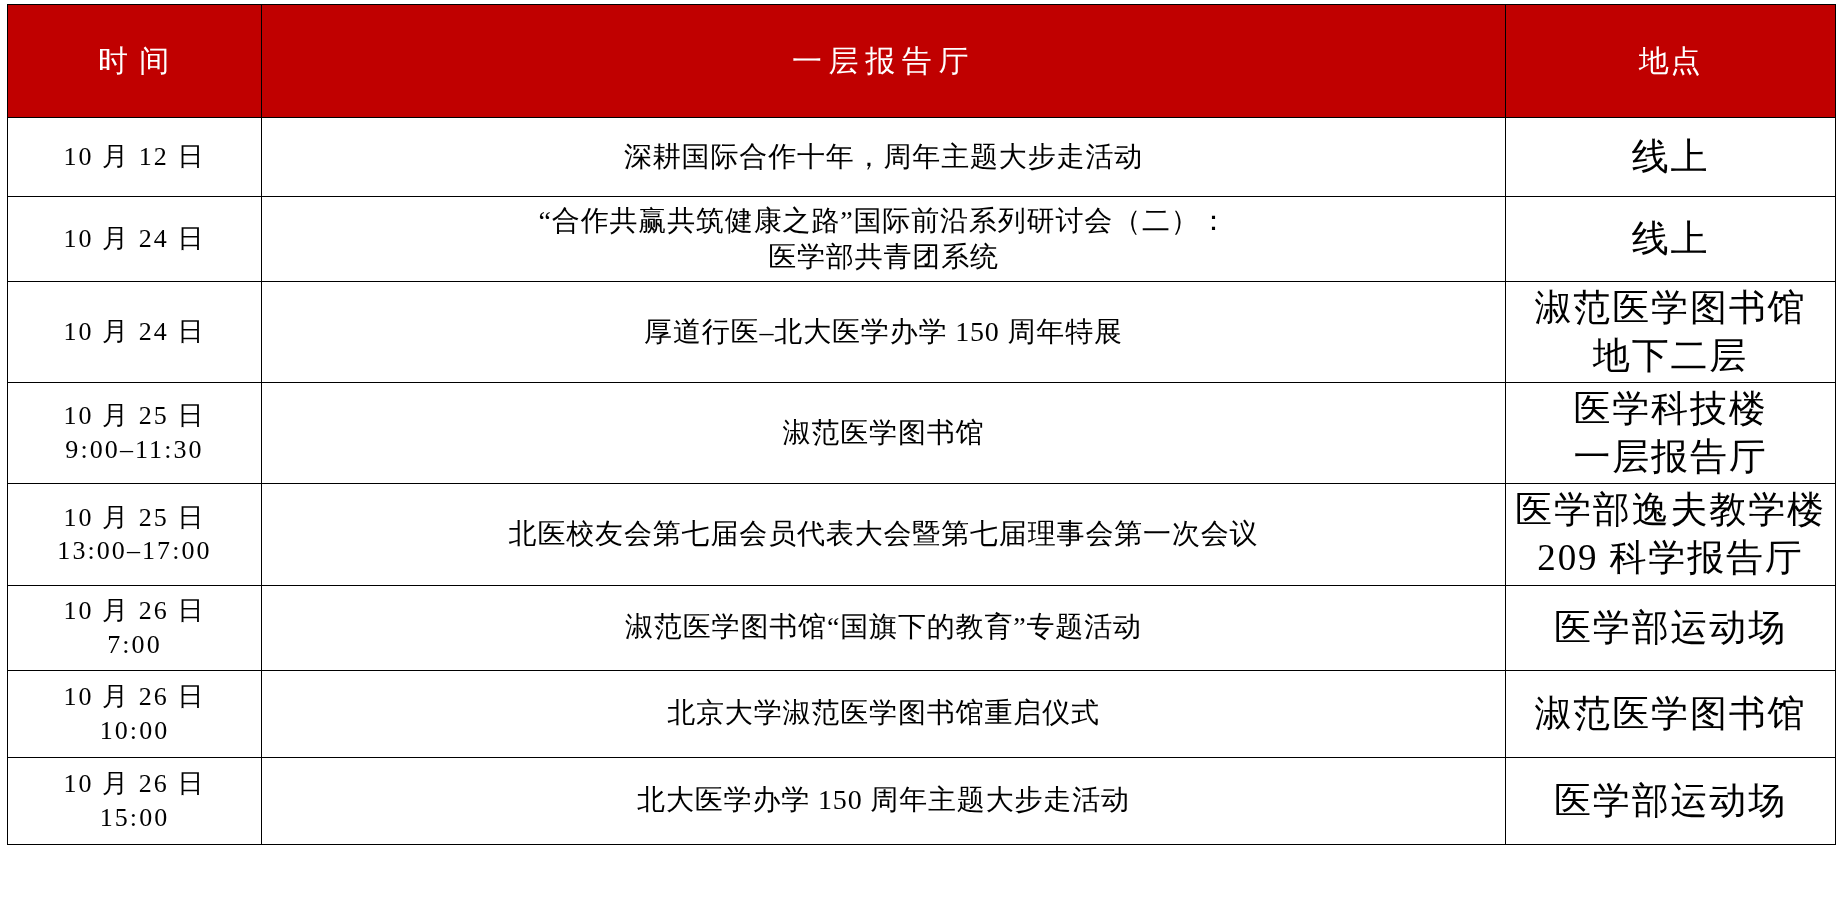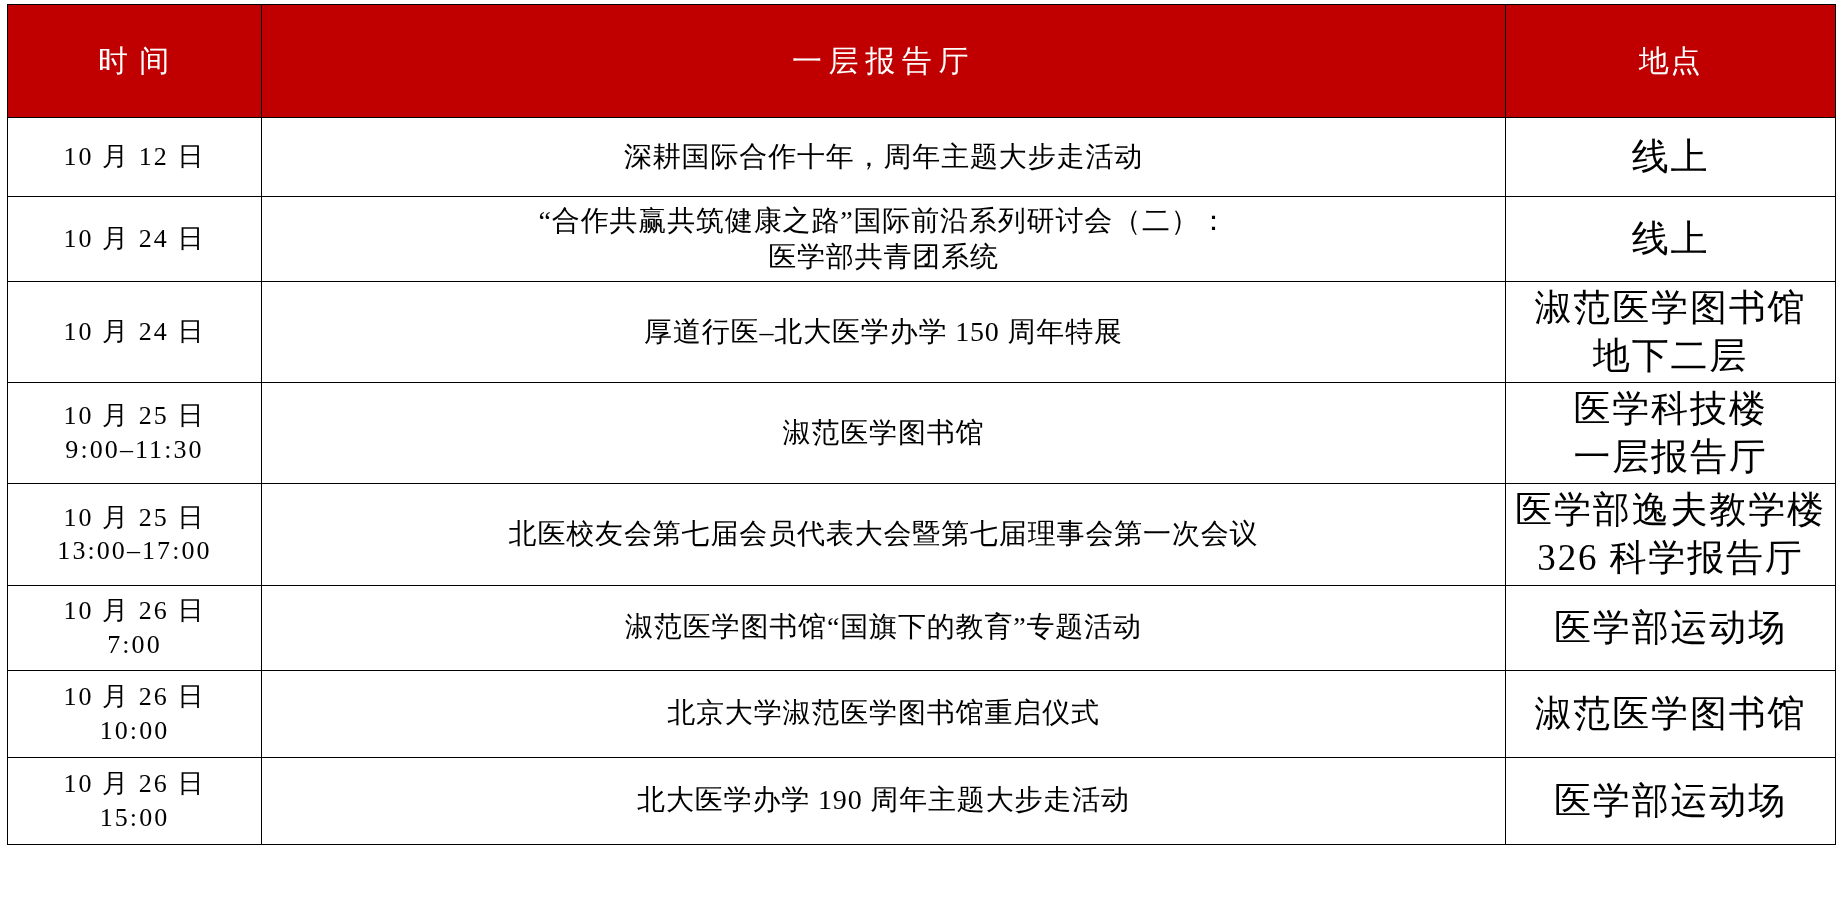--- a/index.html
+++ b/index.html
@@ -129,35 +129,35 @@
 9:00–11:30</td>
         <td class="event">淑范医学图书馆</td>
         <td class="place">医学科技楼
 一层报告厅</td>
       </tr>
       <tr class="r4">
         <td class="time">10 月 25 日
 13:00–17:00</td>
         <td class="event">北医校友会第七届会员代表大会暨第七届理事会第一次会议</td>
         <td class="place">医学部逸夫教学楼
-326 科学报告厅</td>
+209 科学报告厅</td>
       </tr>
       <tr class="r5">
         <td class="time">10 月 26 日
 7:00</td>
         <td class="event">淑范医学图书馆“国旗下的教育”专题活动</td>
         <td class="place">医学部运动场</td>
       </tr>
       <tr class="r6">
         <td class="time">10 月 26 日
 10:00</td>
         <td class="event">北京大学淑范医学图书馆重启仪式</td>
         <td class="place">淑范医学图书馆</td>
       </tr>
       <tr class="r7">
         <td class="time">10 月 26 日
 15:00</td>
-        <td class="event">北大医学办学 190 周年主题大步走活动</td>
+        <td class="event">北大医学办学 150 周年主题大步走活动</td>
         <td class="place">医学部运动场</td>
       </tr>
     </tbody>
   </table>
 </div>
 
 </body></html>

